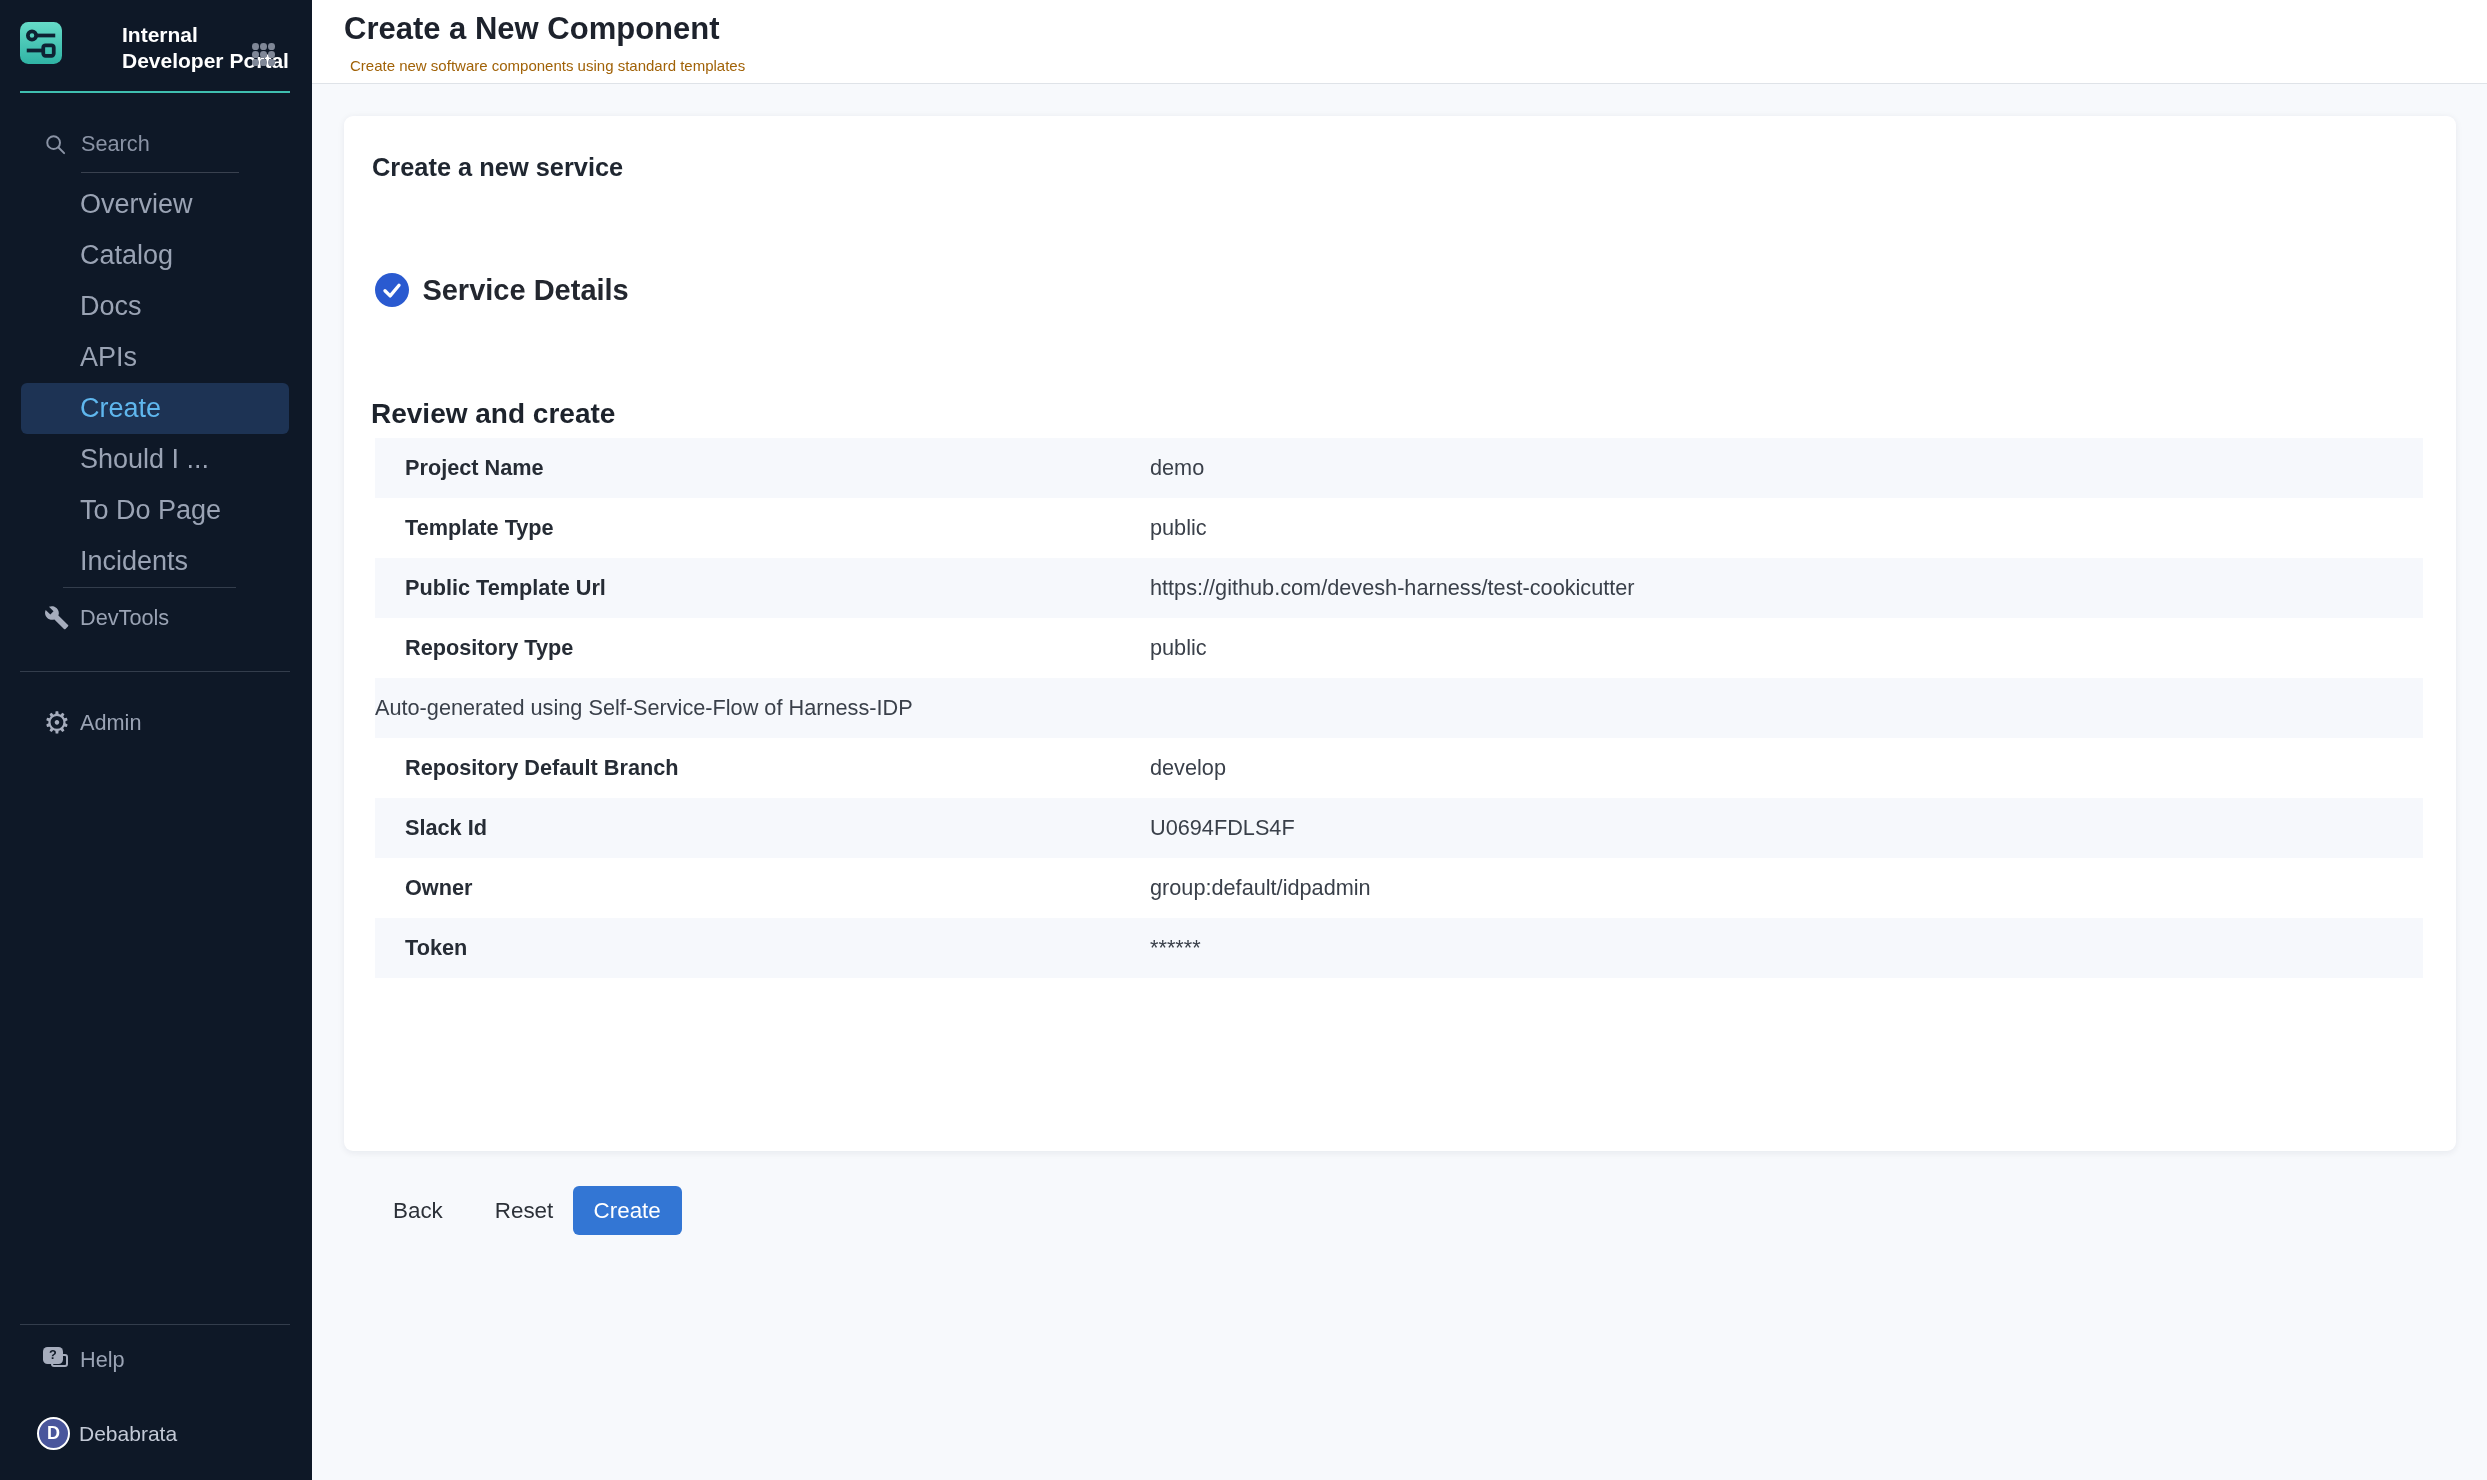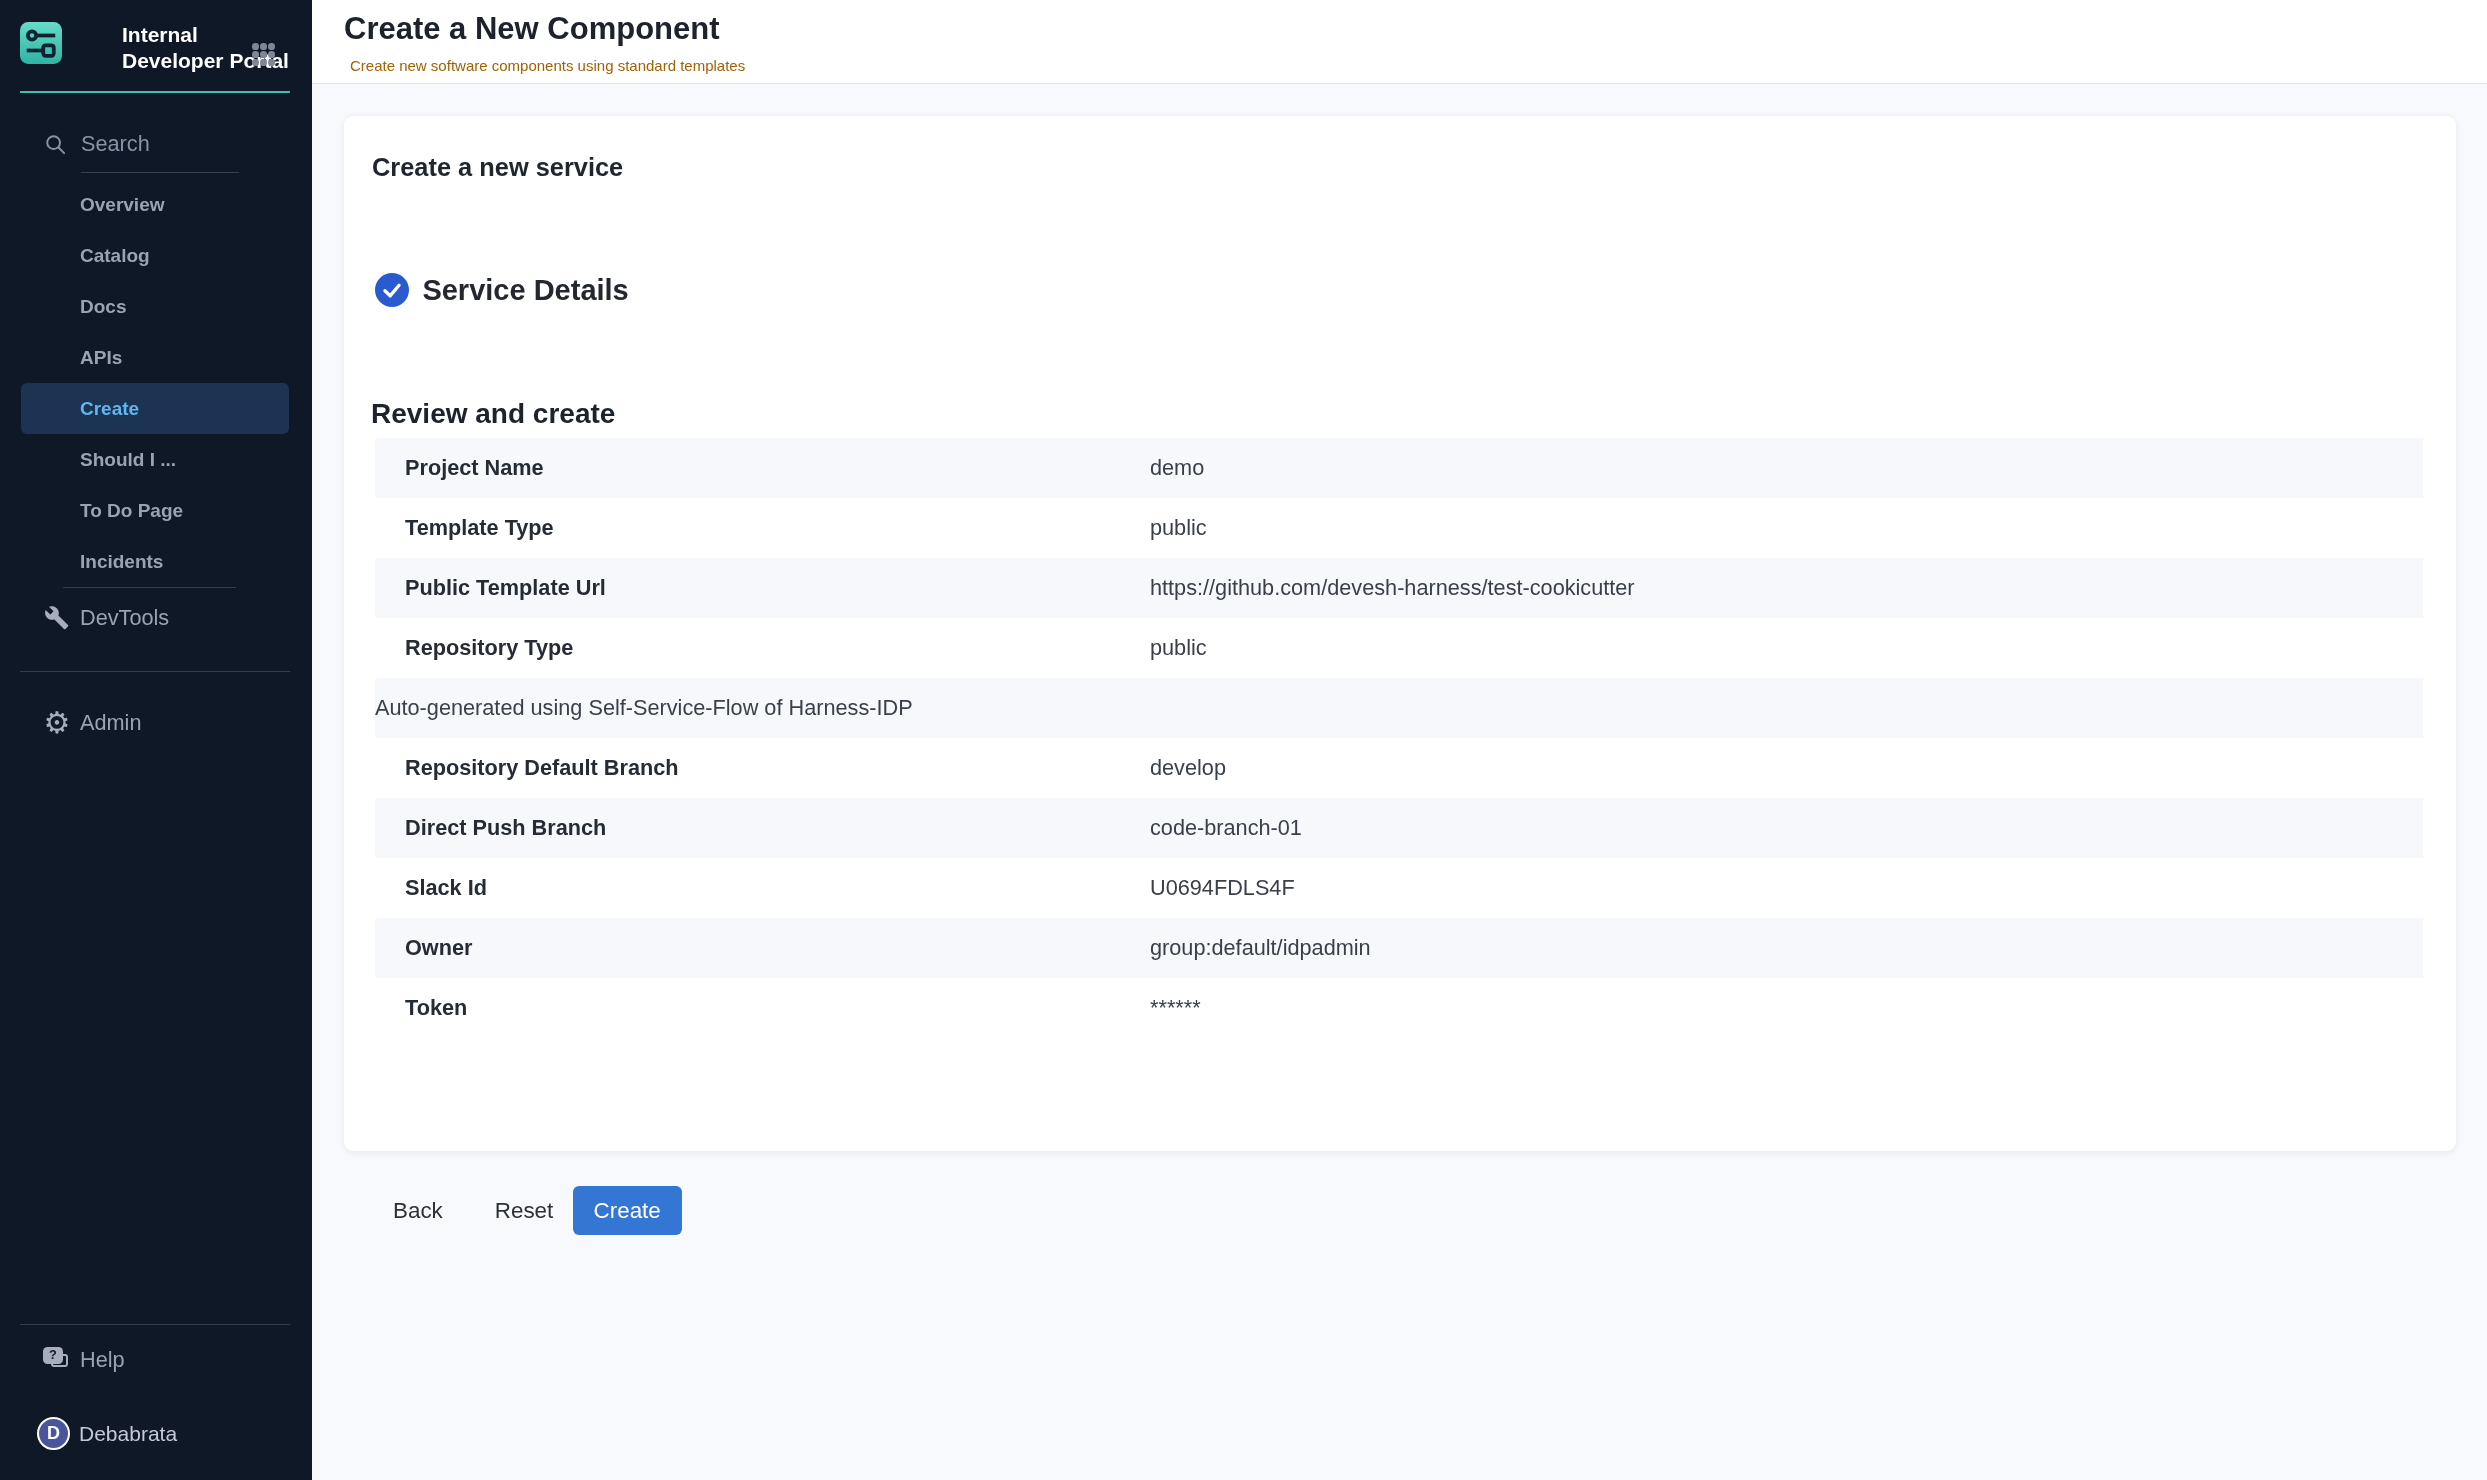--- a/index.html
+++ b/index.html
@@ -22,21 +22,21 @@
 
   .search-row { position:absolute; top:131px; left:45px; display:flex; align-items:flex-start; }
   .search-row svg { margin-top:3px; }
   .search-wrap { margin-left:15px; border-bottom:0.7px solid #39414f; padding-bottom:15px; }
   .search-input { width:158px; background:transparent; border:none; outline:none;
                   font-family:"Liberation Sans", sans-serif; font-size:21.7px; color:#cfd6e2; }
   .search-input::placeholder { color:#8a93a5; opacity:1; }
 
   .menu { position:absolute; top:179px; left:0; width:312px; }
   .menu-item { height:51px; margin:0 23px 0 21px; display:flex; align-items:center;
-               padding-left:59px; font-size:19px; color:#9aa3b4; border-radius:6px; cursor:pointer;font-weight:bold; }
+               padding-left:59px; font-size:27px; color:#9aa3b4; border-radius:6px; cursor:pointer; }
   .menu-item.active { background:#1d3354; color:#5fb7ee; }
 
   .sb-divider { position:absolute; height:0.7px; background:#333d4c; }
   .sb-divider.short { top:587px; left:63px; width:173px; }
   .sb-divider.long1 { top:671px; left:20px; width:270px; }
   .sb-divider.long2 { top:1324px; left:20px; width:270px; }
 
   .nav-row { position:absolute; left:0; width:312px; height:46px; display:flex; align-items:center; cursor:pointer; }
   .nav-row .nav-icon { position:absolute; left:43px; width:28px; display:flex; justify-content:center; }
   .nav-row .nav-label { position:absolute; left:80px; font-size:21.7px; color:#9aa3b4; }
@@ -230,24 +230,20 @@
             <div class="review-row-value">public</div>
           </div>
           <div class="review-row">
             <div class="review-row-value">Auto-generated using Self-Service-Flow of Harness-IDP</div>
           </div>
           <div class="review-row">
             <div class="review-row-label">Repository Default Branch</div>
             <div class="review-row-value">develop</div>
           </div>
           <div class="review-row">
-            <div class="review-row-label">Direct Push Branch</div>
-            <div class="review-row-value">code-branch-01</div>
-          </div>
-          <div class="review-row">
             <div class="review-row-label">Slack Id</div>
             <div class="review-row-value">U0694FDLS4F</div>
           </div>
           <div class="review-row">
             <div class="review-row-label">Owner</div>
             <div class="review-row-value">group:default/idpadmin</div>
           </div>
           <div class="review-row">
             <div class="review-row-label">Token</div>
             <div class="review-row-value">******</div>

